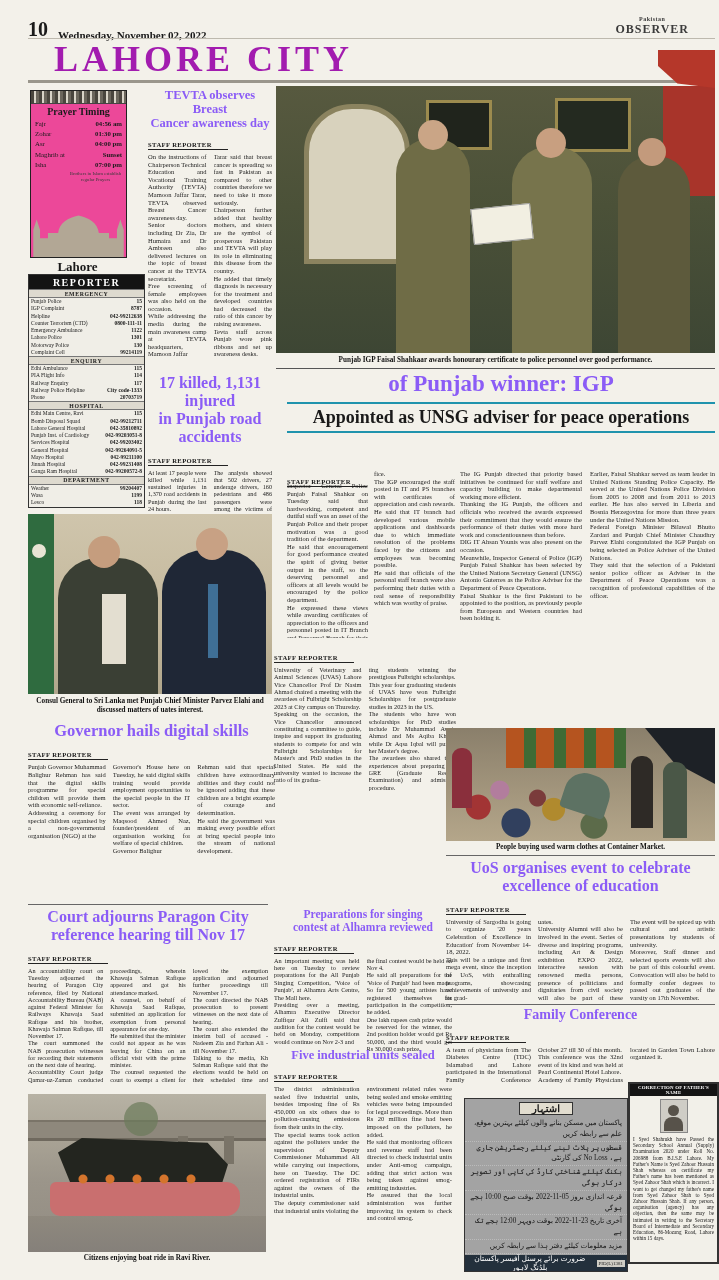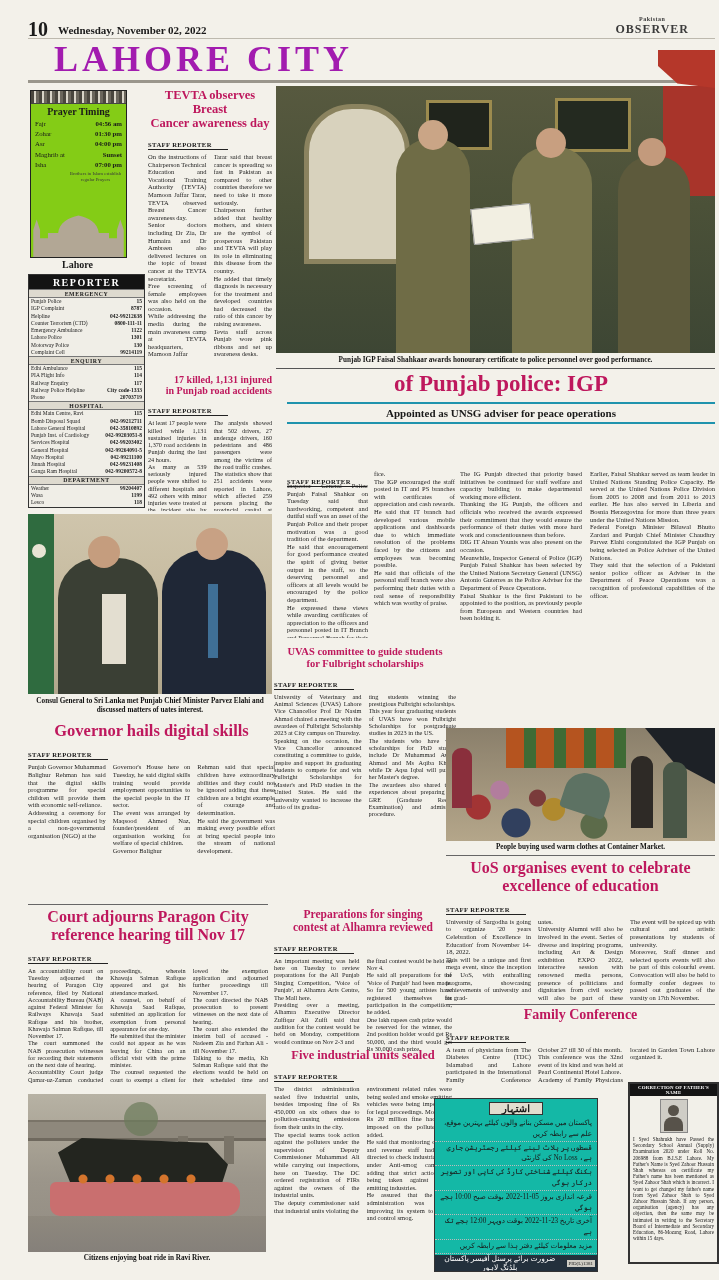--- a/index.html
+++ b/index.html
@@ -10,82 +10,82 @@
   
   .pagenum{font-size:20px;font-weight:bold;}
   .hdr-date{font-size:11px;font-weight:bold;margin-left:10px;}
   .brand{position:absolute;right:30px;top:16px;text-align:center;color:#3b3b3b;}
   .brand .top{font-size:6px;font-weight:bold;letter-spacing:.5px;}
   .brand .main{font-size:12px;font-weight:bold;letter-spacing:1px;}
   .masthead{position:absolute;left:54px;top:38px;font-size:36px;font-weight:bold;
             letter-spacing:4px;color:#a21caf;}
   
   .prayerbox{position:absolute;left:30px;top:90px;width:95px;height:166px;border:1.5px solid #222;
-             background:#84cc16;overflow:hidden;}
+             background:#ec4899;overflow:hidden;}
   .ornament{height:12px;background:repeating-linear-gradient(90deg,#4a463e 0 3px,#d9d4c8 3px 5px,#6b665c 5px 8px);
             border-bottom:1px solid #444;}
   .prayer-title{font-size:10px;font-weight:bold;text-align:center;margin:2px 0;}
   .prayer-row{display:flex;justify-content:space-between;font-size:6.8px;padding:0 4px;line-height:1.5;}
   .prayer-row .t{font-weight:bold;}
   .prayer-note{width:58%;margin:1px 3px 0 auto;font-size:4.8px;text-align:center;line-height:1.2;color:#3a3a3a;}
   .mosque{position:absolute;bottom:0;left:0;width:100%;height:52px;}
   .lahore-label{position:absolute;left:30px;top:259px;width:95px;text-align:center;
-                font-size:10px;font-weight:bold;}
+                font-size:13px;font-weight:bold;}
   
   .hotline{position:absolute;left:28px;top:274px;width:115px;height:232px;border:1px solid #333;
            background:#f0eee7;overflow:hidden;}
   .hotline-hdr{background:#141414;color:#fff;font-size:10px;font-weight:bold;text-align:center;
                letter-spacing:1.5px;padding:1.5px 0;}
   .hl-sec-h{font-size:5.8px;font-weight:bold;text-align:center;background:#dedacf;
             border-top:1px solid #777;border-bottom:1px solid #777;letter-spacing:.6px;padding:.5px 0;}
   .hl-row{display:flex;justify-content:space-between;font-size:5.5px;line-height:1.32;padding:0 2px;}
   .hl-row .v{font-weight:bold;white-space:nowrap;margin-left:3px;}
   
   .art{position:absolute;overflow:hidden;}
-  .hl{font-family:"Liberation Serif",serif;font-weight:bold;text-align:center;color:#be185d;
+  .hl{font-family:"Liberation Serif",serif;font-weight:bold;text-align:center;color:#8b5cf6;
       margin:0 0 3px;line-height:1.12;}
   .hl span{display:block;}
   .byline{font-size:6.6px;font-weight:bold;letter-spacing:.4px;border-bottom:1px solid #222;
           display:inline-block;padding:0 16px 1px 0;margin:0 0 3px;}
   .cols{display:flex;gap:7px;}
   .col{flex:1;font-size:6.5px;line-height:1.17;text-align:justify;white-space:pre-line;
        overflow:hidden;color:#1c1c1c;}
   .igp-col{position:absolute;font-size:6.5px;line-height:1.17;text-align:justify;
            white-space:pre-line;overflow:hidden;color:#1c1c1c;}
   .subhead{border-top:2.5px solid #1f93ad;border-bottom:2.5px solid #1f93ad;
-           text-align:center;font-size:11px;font-weight:bold;padding:3px 0;margin-top:5px;}
+           text-align:center;font-size:18px;font-weight:bold;padding:3px 0;margin-top:5px;}
   .cap{position:absolute;font-weight:bold;font-size:7.2px;text-align:center;line-height:1.3;color:#111;}
   
   .photo{position:absolute;overflow:hidden;}
   .ph-el{position:absolute;}
   
   .notice{position:absolute;left:628px;top:1082px;width:87px;height:178px;border:2px double #333;
           background:#f2f0e9;overflow:hidden;}
   .notice-hdr{background:#141414;color:#fff;font-size:4.9px;font-weight:bold;text-align:center;
               padding:1px 0;letter-spacing:.2px;}
   .notice-photo{width:26px;height:32px;margin:3px auto 2px;background:#cfcdc6;position:relative;border:1px solid #888;}
   .notice-photo:before{content:"";position:absolute;left:7px;top:5px;width:11px;height:11px;border-radius:50%;background:#57524a;}
   .notice-photo:after{content:"";position:absolute;left:3px;top:17px;width:19px;height:14px;border-radius:8px 8px 0 0;background:#57524a;}
   .notice-body{font-size:5.1px;line-height:1.22;text-align:justify;padding:1px 3px;}
-  .ad{position:absolute;left:434px;top:1098px;width:162px;height:172px;border:1px solid #333;
-      background:#14b8a6;overflow:hidden;direction:rtl;}
+  .ad{position:absolute;left:464px;top:1098px;width:162px;height:172px;border:1px solid #333;
+      background:#a3a3a3;overflow:hidden;direction:rtl;}
   .ad-hdr{width:52px;margin:3px auto 2px;border:1px solid #333;text-align:center;
           font-size:10px;font-weight:bold;background:#e2ddcf;}
   .ad-line{font-size:7.2px;text-align:right;padding:1px 5px;line-height:1.5;border-bottom:.5px dotted #bbb;}
   .ad-footer{position:absolute;bottom:0;left:0;right:0;height:16px;background:#23303c;color:#fff;
              display:flex;align-items:center;}
   .ad-footer .ft{flex:1;font-size:7.5px;text-align:center;}
   .ad-pid{background:#cfcdc4;color:#222;font-size:5px;padding:1px 2px;margin:0 2px;direction:ltr;}
 </style>
 </head>
 <body>
 
 <div class="page">
 
-  <div class="abs" style="left:28px;top:18px;display:flex;align-items:center;">
+  <div class="abs" style="left:28px;top:18px;display:flex;align-items:flex-end;">
     <span class="pagenum">10</span>
     <span class="hdr-date">Wednesday, November 02, 2022</span>
   </div>
   <div class="brand">
     <div class="top">Pakistan</div>
     <div class="main">OBSERVER</div>
   </div>
   <div class="rule" style="left:28px;top:38px;width:687px;height:1px;background:#bdb9ae;"></div>
   <div class="masthead">LAHORE CITY</div>
   <div class="rule" style="left:28px;top:80px;width:687px;height:3px;"></div>
@@ -286,37 +286,37 @@
     <div class="ph-el" style="left:342px;top:70px;width:72px;height:197px;background:#5d5a3c;border-radius:34px 34px 0 0;"></div>
     <div class="ph-el" style="left:362px;top:52px;width:28px;height:28px;border-radius:50%;background:#c39a7c;"></div>
     <div class="ph-el" style="left:196px;top:120px;width:58px;height:34px;background:#f2efe2;border:1px solid #999;transform:rotate(-6deg);"></div>
   </div>
 
   <div class="abs" style="left:658px;top:50px;width:57px;height:38px;background:#b5372a;clip-path:polygon(0 0,100% 0,100% 100%,34% 88%,0 42%);"></div>
   <div class="cap" style="left:276px;top:356px;width:439px;">Punjab IGP Faisal Shahkaar awards honourary certificate to police personnel over good performance.</div>
   <div class="rule" style="left:276px;top:368px;width:439px;height:1px;background:#555;"></div>
 
   <div class="art" style="left:148px;top:374px;width:124px;height:138px;">
-    <h2 class="hl" style="font-size:10px;text-align:right;">
+    <h2 class="hl" style="font-size:16px;">
       <span>17 killed, 1,131 injured</span>
       <span>in Punjab road accidents</span>
     </h2>
     <div class="byline">STAFF REPORTER</div>
     <div class="cols" style="height:92px;">
 
     <div class="col" style="font-size:6.2px;">At least 17 people were killed while 1,131 sustained injuries in 1,370 road accidents in Punjab during the last 24 hours.
 As many as 539 seriously injured people were shifted to different hospitals and 492 others with minor injuries were treated at the incident site by rescue medical teams, said a spokesman for Rescue 1122, here on Tuesday.</div>
         <div class="col" style="font-size:6.2px;">The analysis showed that 502 drivers, 27 underage drivers, 160 pedestrians and 486 passengers were among the victims of the road traffic crashes.
 The statistics show that 251 accidents were reported in Lahore, which affected 259 persons placing the provincial capital at top of the list followed by 80 in Faisalabad with 98 victims and at third Multan 71 with 79 victims.</div>
       </div>
   </div>
 
   <div class="art" style="left:287px;top:371px;width:428px;">
     <h1 class="hl" style="font-size:23px;line-height:1.15;">
-      <span>of Punjab police: IGP</span>
+      <span>of Punjab winner: IGP</span>
     </h1>
     <div class="subhead">Appointed as UNSG adviser for peace operations</div>
   </div>
   <div class="abs" style="left:287px;top:470px;">
     <span class="byline">STAFF REPORTER</span>
   </div>
   <div class="igp-col" style="left:287px;top:482px;width:81px;height:156px;">Inspector General Police Punjab Faisal Shahkar on Tuesday said that hardworking, competent and dutiful staff was an asset of the Punjab Police and their proper motivation was a good tradition of the department.
 He said that encouragement for good performance created the spirit of giving better output in the staff, so the deserving personnel and officers at all levels would be encouraged by the police department.
 He expressed these views while awarding certificates of appreciation to the officers and personnel posted in IT Branch and Personnel Branch for their excellent performance at Central Police Of-</div>
   <div class="igp-col" style="left:374px;top:470px;width:81px;height:168px;">fice.
@@ -355,24 +355,20 @@
         <div class="col">Governor's House here on Tuesday, he said digital skills training would provide employment opportunities to the special people in the IT sector.
 The event was arranged by Maqsood Ahmed Naz, founder/president of an organisation working for welfare of special children.
 Governor Balighur</div>
         <div class="col">Rehman said that special children have extraordinary abilities and they could not be ignored adding that these children are a bright example of courage and determination.
 He said the government was making every possible effort at bring special people into the stream of national development.</div>
       </div>
   </div>
   <div class="rule" style="left:28px;top:904px;width:240px;height:1px;background:#666;"></div>
 
   <div class="art" style="left:274px;top:646px;width:182px;height:216px;">
-    <h2 class="hl" style="font-size:10.5px;">
-      <span>UVAS committee to guide students</span>
-      <span>for Fulbright scholarships</span>
-    </h2>
     <div class="byline">STAFF REPORTER</div>
     <div class="cols" style="height:158px;">
 
     <div class="col" style="font-size:6.3px;">University of Veterinary and Animal Sciences (UVAS) Lahore Vice Chancellor Prof Dr Nasim Ahmad chaired a meeting with the awardees of Fulbright Scholarship 2023 at City campus on Thursday.
 Speaking on the occasion, the Vice Chancellor announced constituting a committee to guide, inspire and support its graduating students to compete for and win Fulbright Scholarships for Master's and PhD studies in the United States. He said the university wanted to increase the ratio of its gradua-</div>
         <div class="col" style="font-size:6.3px;">ting students winning the prestigious Fulbright scholarships.
 This year four graduating students of UVAS have won Fulbright Scholarships for postgraduate studies in 2023 in the US.
 The students who have won scholarships for PhD studies include Dr Muhammad Awais Ahmad and Ms Aqiba Khalid while Dr Aqsa Iqbal will pursue her Master's degree.
 The awardees also shared their experiences about preparing for GRE (Graduate Record Examination) and admission procedure.</div>
       </div>

